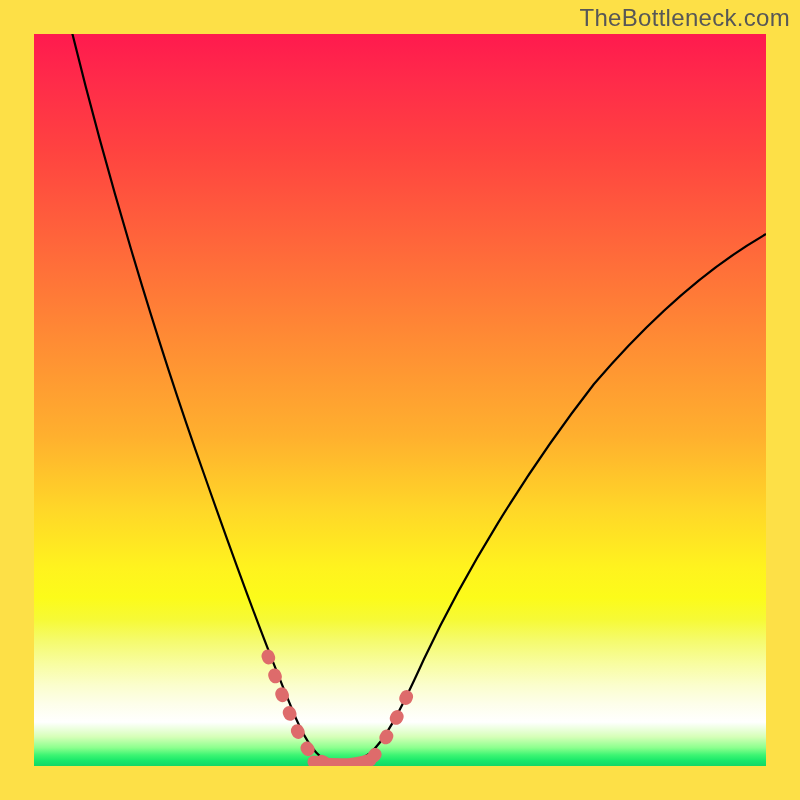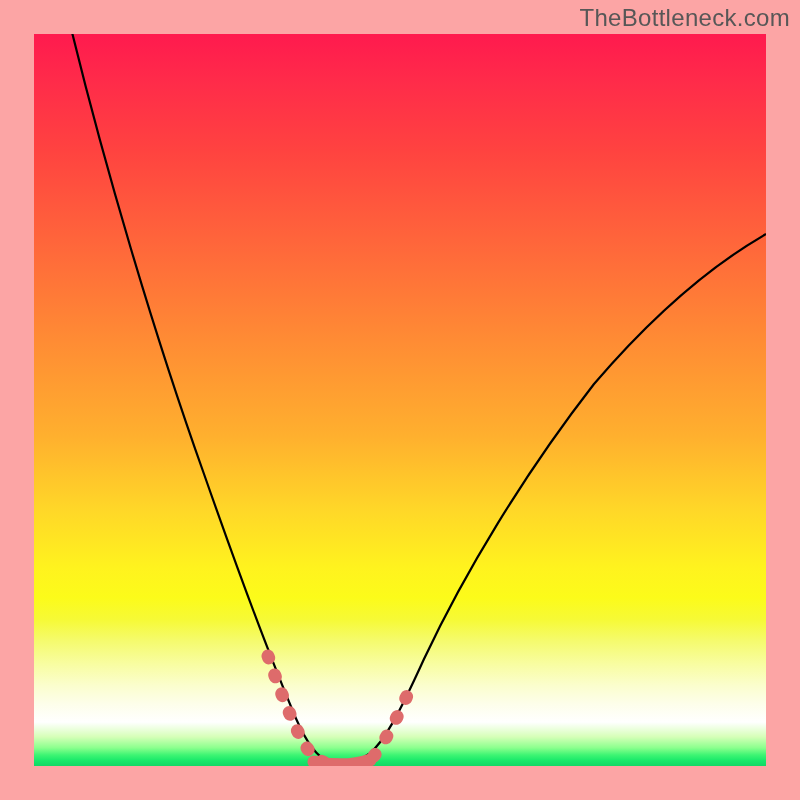--- a/index.html
+++ b/index.html
@@ -8,21 +8,21 @@
     width: 800px;
     height: 800px;
     background: #000;
     overflow: hidden;
     font-family: Arial, Helvetica, sans-serif;
   }
   .frame {
     position: relative;
     width: 800px;
     height: 800px;
-    background: #fca5a5;
+    background: #fde047;
   }
   .watermark {
     position: absolute;
     top: 4px;
     right: 10px;
     color: #575757;
     font-size: 24px;
     font-weight: 500;
     letter-spacing: 0.3px;
     z-index: 50;

